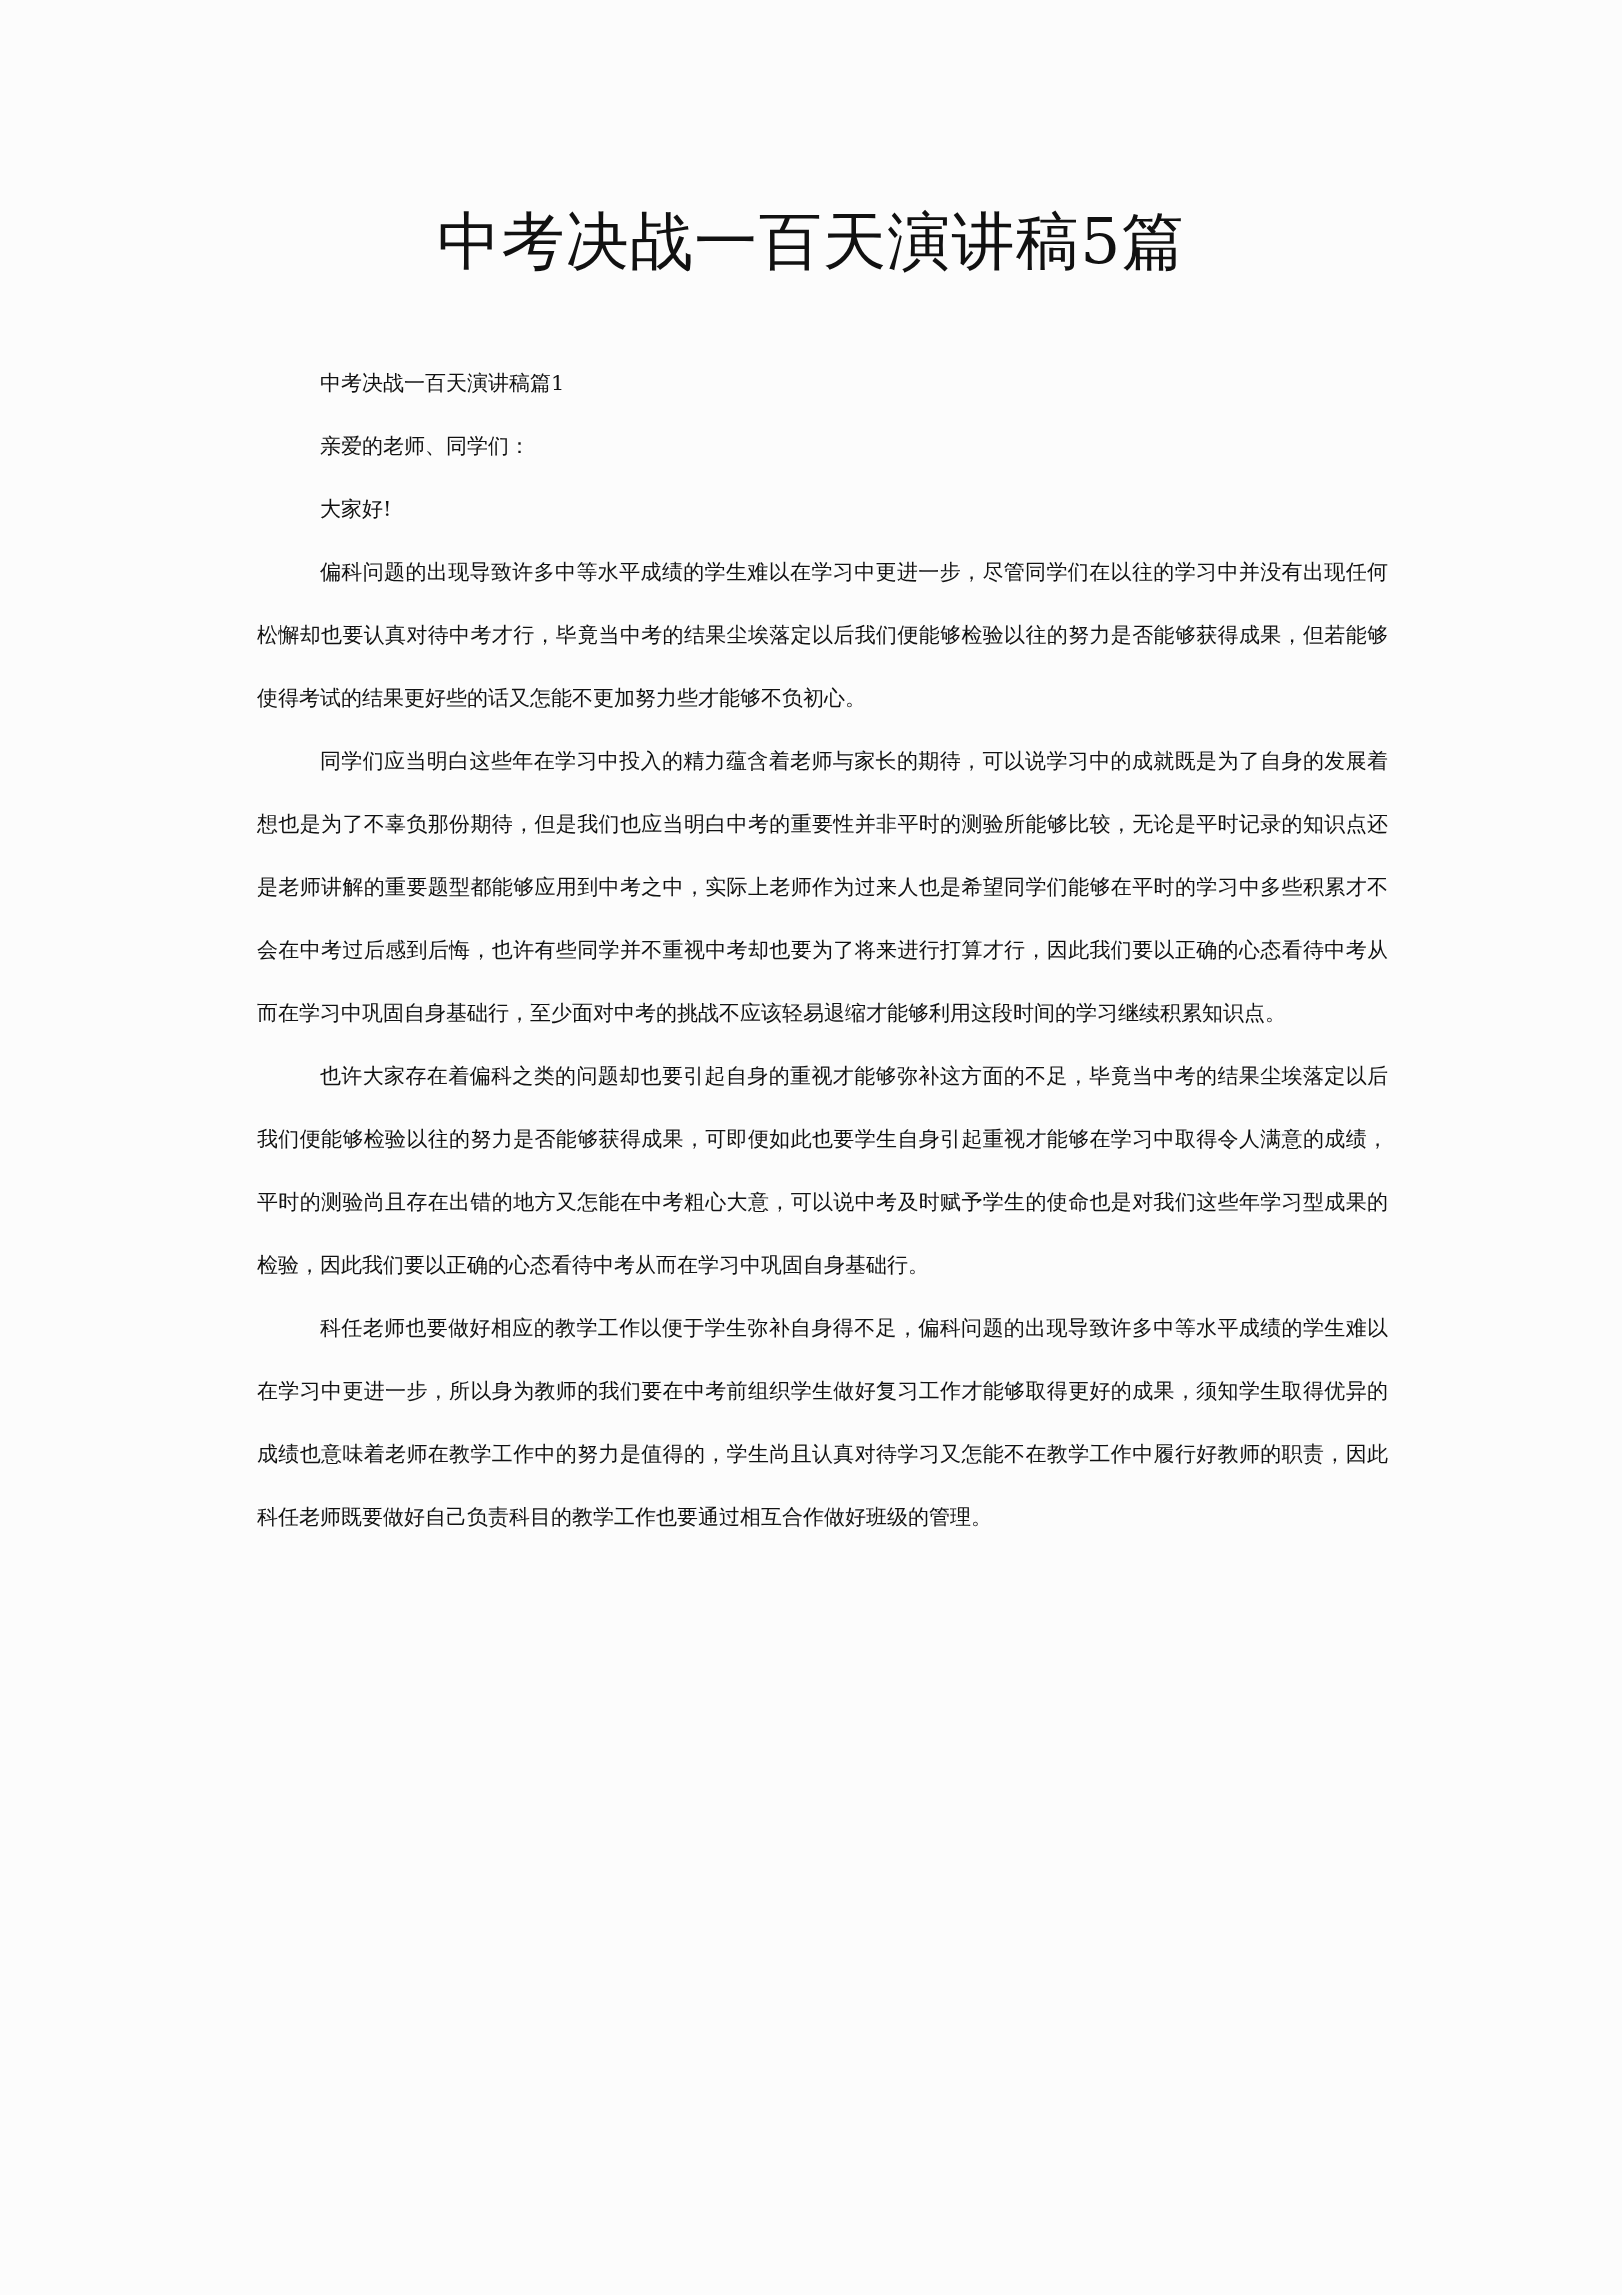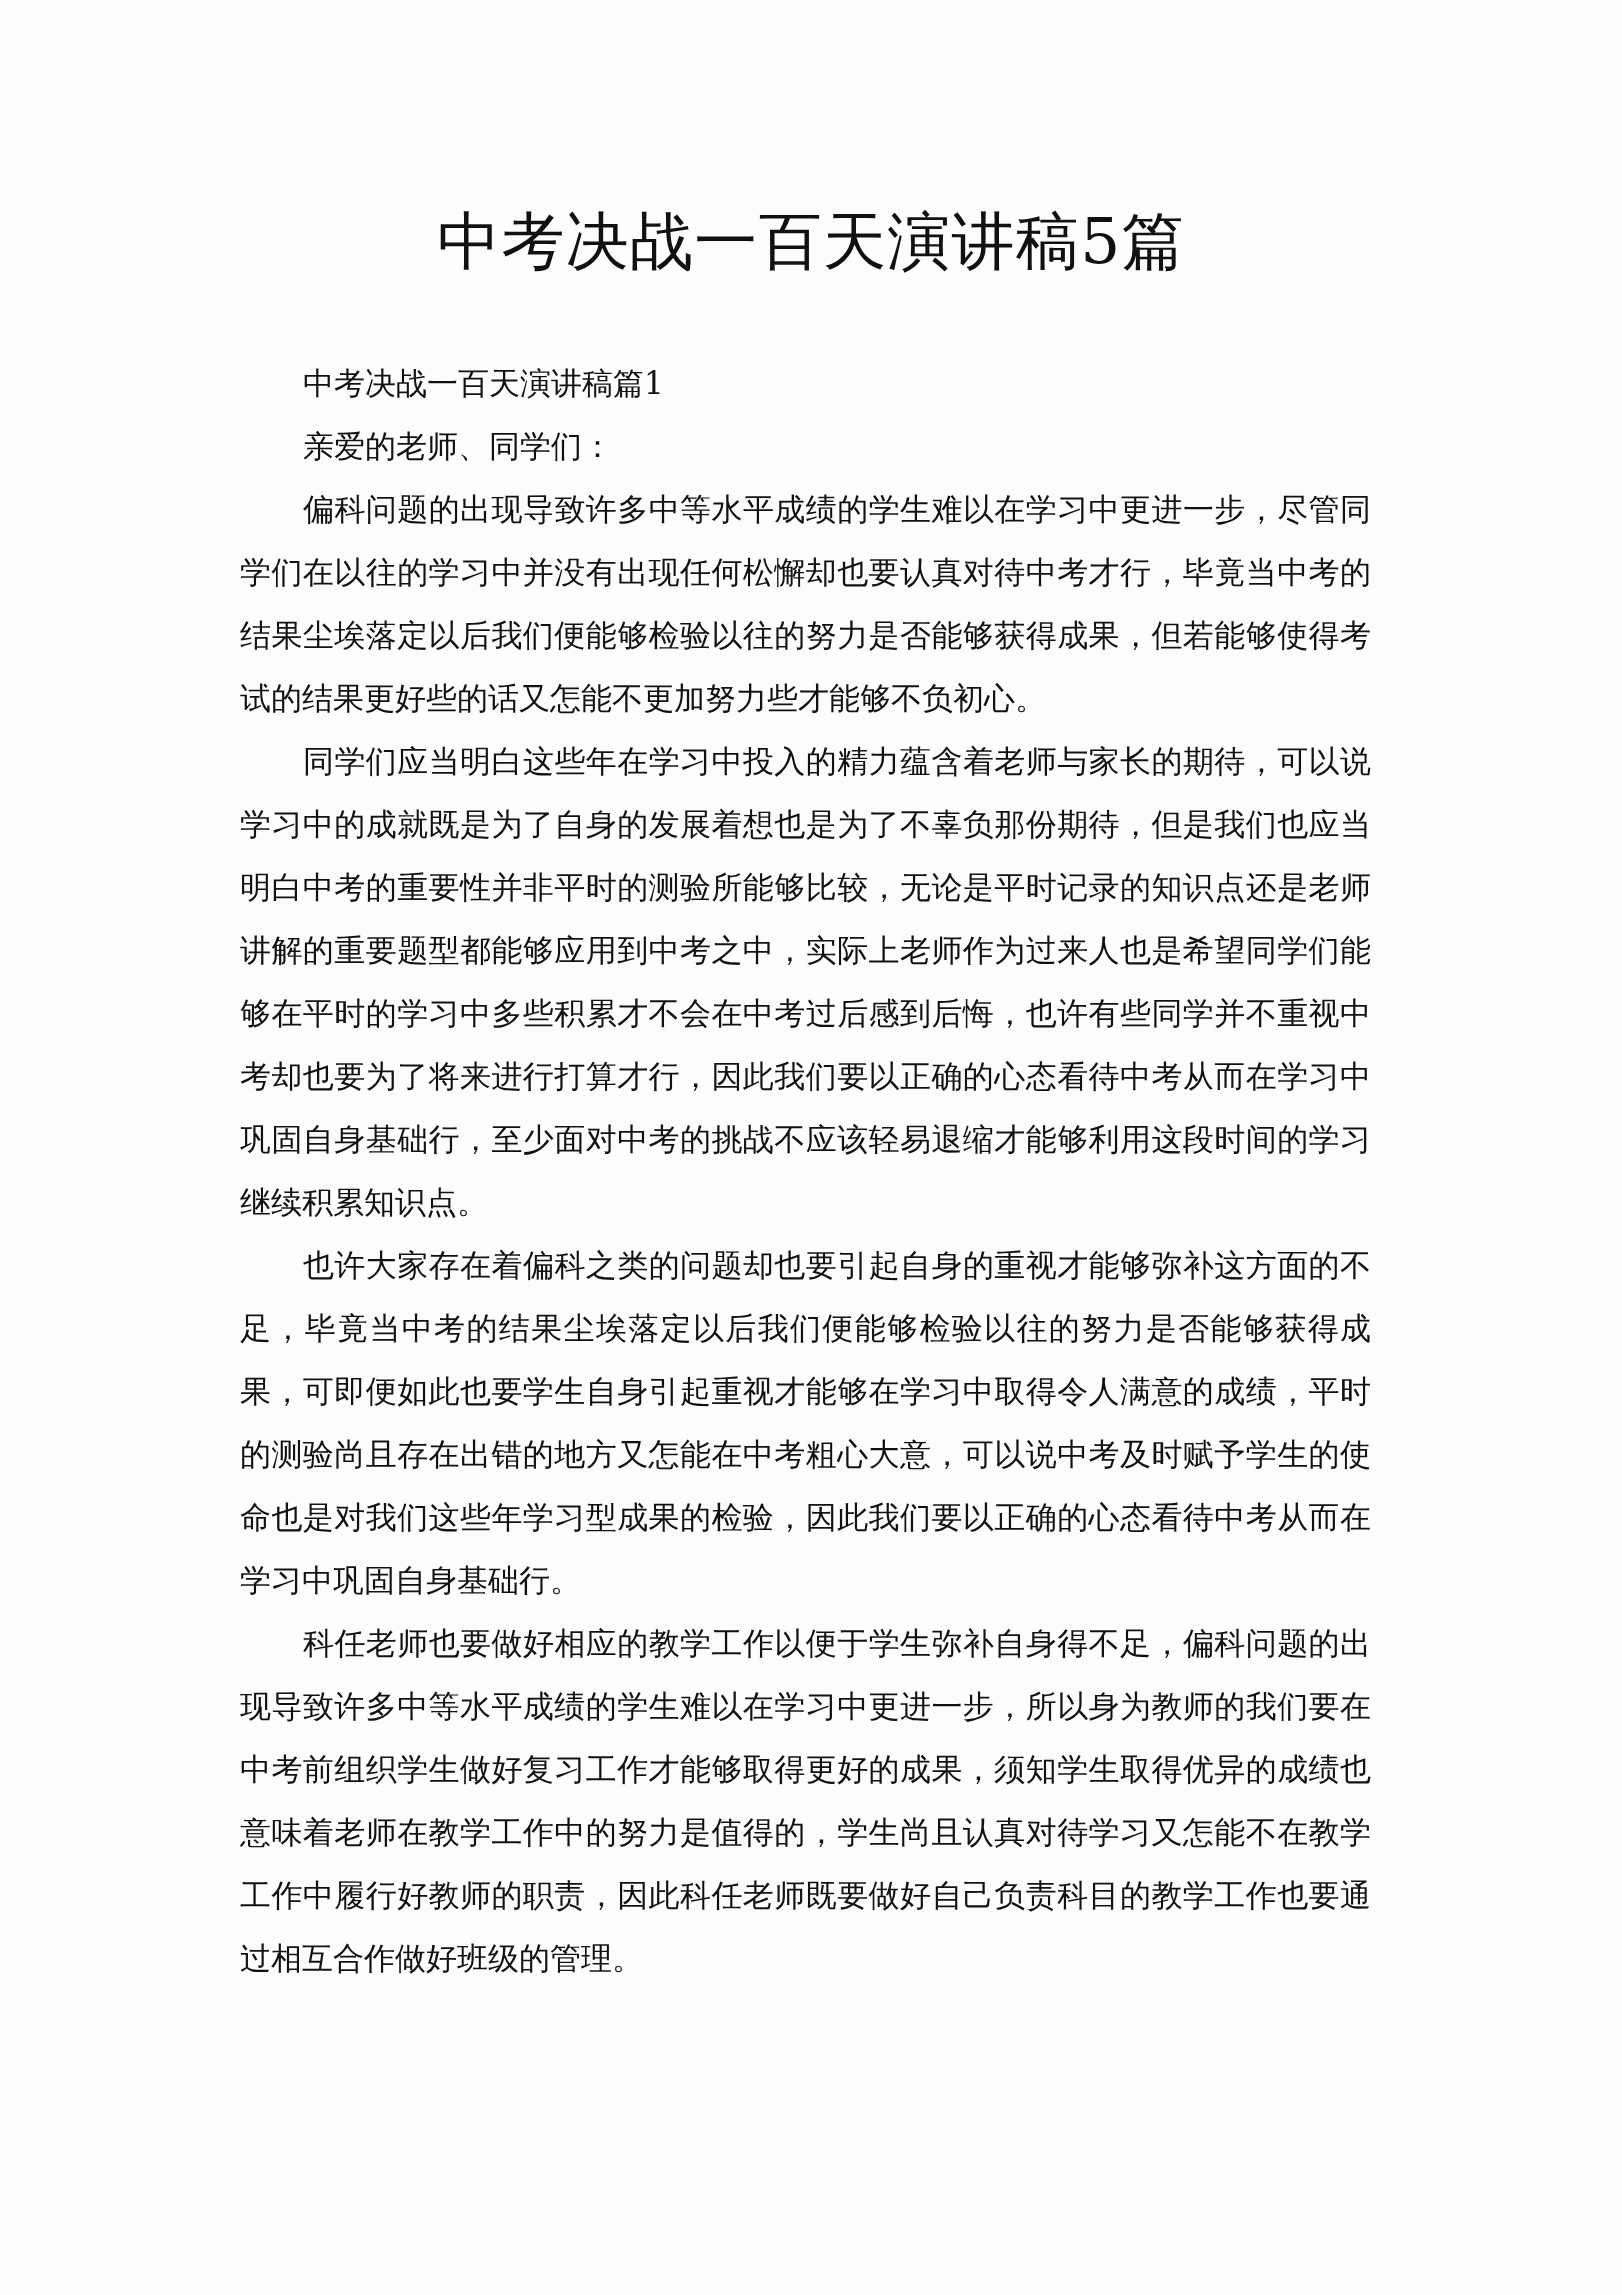--- a/index.html
+++ b/index.html
@@ -30,41 +30,42 @@
       width: 1623px;
       text-align: center;
       font-size: 63px;
       line-height: 92px;
       letter-spacing: 1.3px;
       margin: 0;
       font-weight: normal;
     }
     .body {
       position: absolute;
-      left: 240px;
+      left: 257px;
       top: 352px;
       width: 1131px;
-      font-size: 31px;
+      font-size: 21px;
       line-height: 63px;
       text-align: justify;
       text-justify: inter-character;
     }
     .p {
       margin: 0;
       text-indent: 63px;
     }
   </style>
 </head>
 <body>
 
 <div class="page">
   <h1 class="title">中考决战一百天演讲稿5篇</h1>
 
   <div class="body">
     <p class="p">中考决战一百天演讲稿篇1</p>
     <p class="p">亲爱的老师、同学们：</p>
+    <p class="p">大家好!</p>
     <p class="p">偏科问题的出现导致许多中等水平成绩的学生难以在学习中更进一步，尽管同学们在以往的学习中并没有出现任何松懈却也要认真对待中考才行，毕竟当中考的结果尘埃落定以后我们便能够检验以往的努力是否能够获得成果，但若能够使得考试的结果更好些的话又怎能不更加努力些才能够不负初心。</p>
     <p class="p">同学们应当明白这些年在学习中投入的精力蕴含着老师与家长的期待，可以说学习中的成就既是为了自身的发展着想也是为了不辜负那份期待，但是我们也应当明白中考的重要性并非平时的测验所能够比较，无论是平时记录的知识点还是老师讲解的重要题型都能够应用到中考之中，实际上老师作为过来人也是希望同学们能够在平时的学习中多些积累才不会在中考过后感到后悔，也许有些同学并不重视中考却也要为了将来进行打算才行，因此我们要以正确的心态看待中考从而在学习中巩固自身基础行，至少面对中考的挑战不应该轻易退缩才能够利用这段时间的学习继续积累知识点。</p>
     <p class="p">也许大家存在着偏科之类的问题却也要引起自身的重视才能够弥补这方面的不足，毕竟当中考的结果尘埃落定以后我们便能够检验以往的努力是否能够获得成果，可即便如此也要学生自身引起重视才能够在学习中取得令人满意的成绩，平时的测验尚且存在出错的地方又怎能在中考粗心大意，可以说中考及时赋予学生的使命也是对我们这些年学习型成果的检验，因此我们要以正确的心态看待中考从而在学习中巩固自身基础行。</p>
     <p class="p">科任老师也要做好相应的教学工作以便于学生弥补自身得不足，偏科问题的出现导致许多中等水平成绩的学生难以在学习中更进一步，所以身为教师的我们要在中考前组织学生做好复习工作才能够取得更好的成果，须知学生取得优异的成绩也意味着老师在教学工作中的努力是值得的，学生尚且认真对待学习又怎能不在教学工作中履行好教师的职责，因此科任老师既要做好自己负责科目的教学工作也要通过相互合作做好班级的管理。</p>
   </div>
 </div>
 
 
 </body></html>

